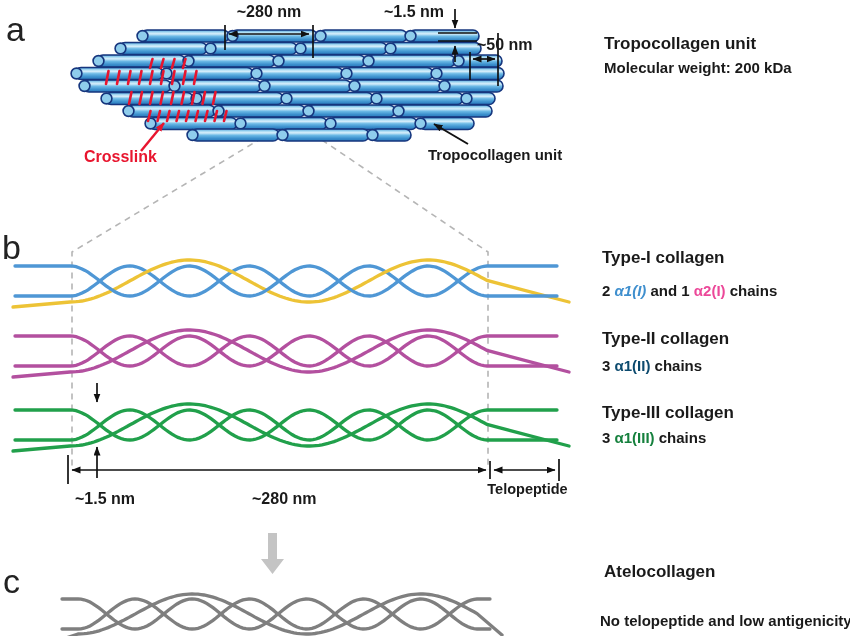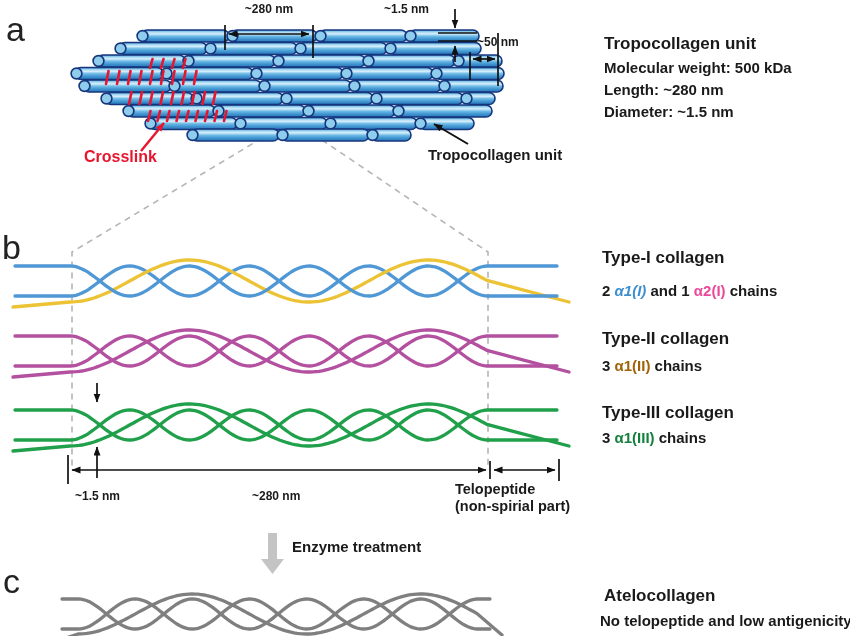--- a/index.html
+++ b/index.html
@@ -3,30 +3,30 @@
 <meta charset="utf-8">
 <style>
   html,body{margin:0;padding:0;background:#ffffff;}
   #canvas{
     position:relative;width:850px;height:636px;background:#ffffff;overflow:hidden;
     font-family:"Liberation Sans","DejaVu Sans",sans-serif;color:#1a1a1a;
   }
   #gfx{position:absolute;left:0;top:0;}
   .lbl{position:absolute;white-space:nowrap;line-height:1.15;}
   .panel-letter{font-size:34px;font-weight:400;color:#222;}
-  .dim{font-size:12px;font-weight:bold;}
+  .dim{font-size:16px;font-weight:bold;}
   .big{font-size:17px;font-weight:bold;}
   .med{font-size:15px;font-weight:bold;}
   .red{color:#e8152e;}
   .c-blue{color:#3f8fce;font-style:italic;}
   .c-yellow{color:#ec4899;}
-  .c-purple{color:#a16207;}
+  .c-purple{color:#0c4a6e;}
   .c-green{color:#15803d;}
   .info-line{line-height:22px;}
-  .center{text-align:left;white-space:normal;}
+  .center{text-align:center;white-space:normal;}
 </style>
 </head>
 <body>
 
 <div id="canvas">
 
   <svg id="gfx" width="850" height="636" viewBox="0 0 850 636">
     <defs>
       <marker id="mA" markerUnits="userSpaceOnUse" markerWidth="12" markerHeight="10" refX="8.5" refY="3.5" orient="auto-start-reverse">
         <polygon points="0,0 9,3.5 0,7" fill="#111"></polygon>
@@ -210,23 +210,21 @@
   <div class="lbl panel-letter" style="left:6px;top:10px">a</div>
 
   <div class="lbl dim" style="left:225px;top:3px;width:88px;text-align:center">~280 nm</div>
   <div class="lbl dim" style="left:384px;top:3px">~1.5 nm</div>
   <div class="lbl dim" style="left:477px;top:36px">~50 nm</div>
 
   <div class="lbl med red" style="left:84px;top:148px;font-size:16px">Crosslink</div>
   <div class="lbl med" style="left:428px;top:146px">Tropocollagen unit</div>
 
   <div class="lbl big" style="left:604px;top:34px">Tropocollagen unit</div>
-  <div class="lbl med info-line" style="left:604px;top:57px">Molecular weight: 500 kDa</div>
-  <div class="lbl med info-line" style="left:604px;top:79px">Length: ~280 nm</div>
-  <div class="lbl med info-line" style="left:604px;top:101px">Diameter: ~1.5 nm</div>
+  <div class="lbl med info-line" style="left:604px;top:57px">Molecular weight: 200 kDa</div>
 
   <div class="lbl panel-letter" style="left:2px;top:228px">b</div>
 
   <div class="lbl big" style="left:602px;top:248px">Type-I collagen</div>
   <div class="lbl med" style="left:602px;top:282px">
     <span>2 </span><span class="c-blue">α1(I)</span><span> and 1 </span><span class="c-yellow">α2(I)</span><span> chains</span>
   </div>
 
   <div class="lbl big" style="left:602px;top:329px">Type-II collagen</div>
   <div class="lbl med" style="left:602px;top:357px">
@@ -235,20 +233,18 @@
 
   <div class="lbl big" style="left:602px;top:403px">Type-III collagen</div>
   <div class="lbl med" style="left:602px;top:429px">
     <span>3 </span><span class="c-green">α1(III)</span><span> chains</span>
   </div>
 
   <div class="lbl dim" style="left:75px;top:490px">~1.5 nm</div>
   <div class="lbl dim" style="left:252px;top:490px">~280 nm</div>
   <div class="lbl dim center" style="left:455px;top:481px;width:145px;font-size:14.5px">
     <div>Telopeptide</div>
-    <div>(non-spirial part)</div>
   </div>
 
   <div class="lbl panel-letter" style="left:3px;top:562px">c</div>
-  <div class="lbl med" style="left:292px;top:538px">Enzyme treatment</div>
-  <div class="lbl big" style="left:604px;top:586px">Atelocollagen</div>
+  <div class="lbl big" style="left:604px;top:562px">Atelocollagen</div>
   <div class="lbl med" style="left:600px;top:612px">No telopeptide and low antigenicity</div>
 </div>
 
 </body></html>

